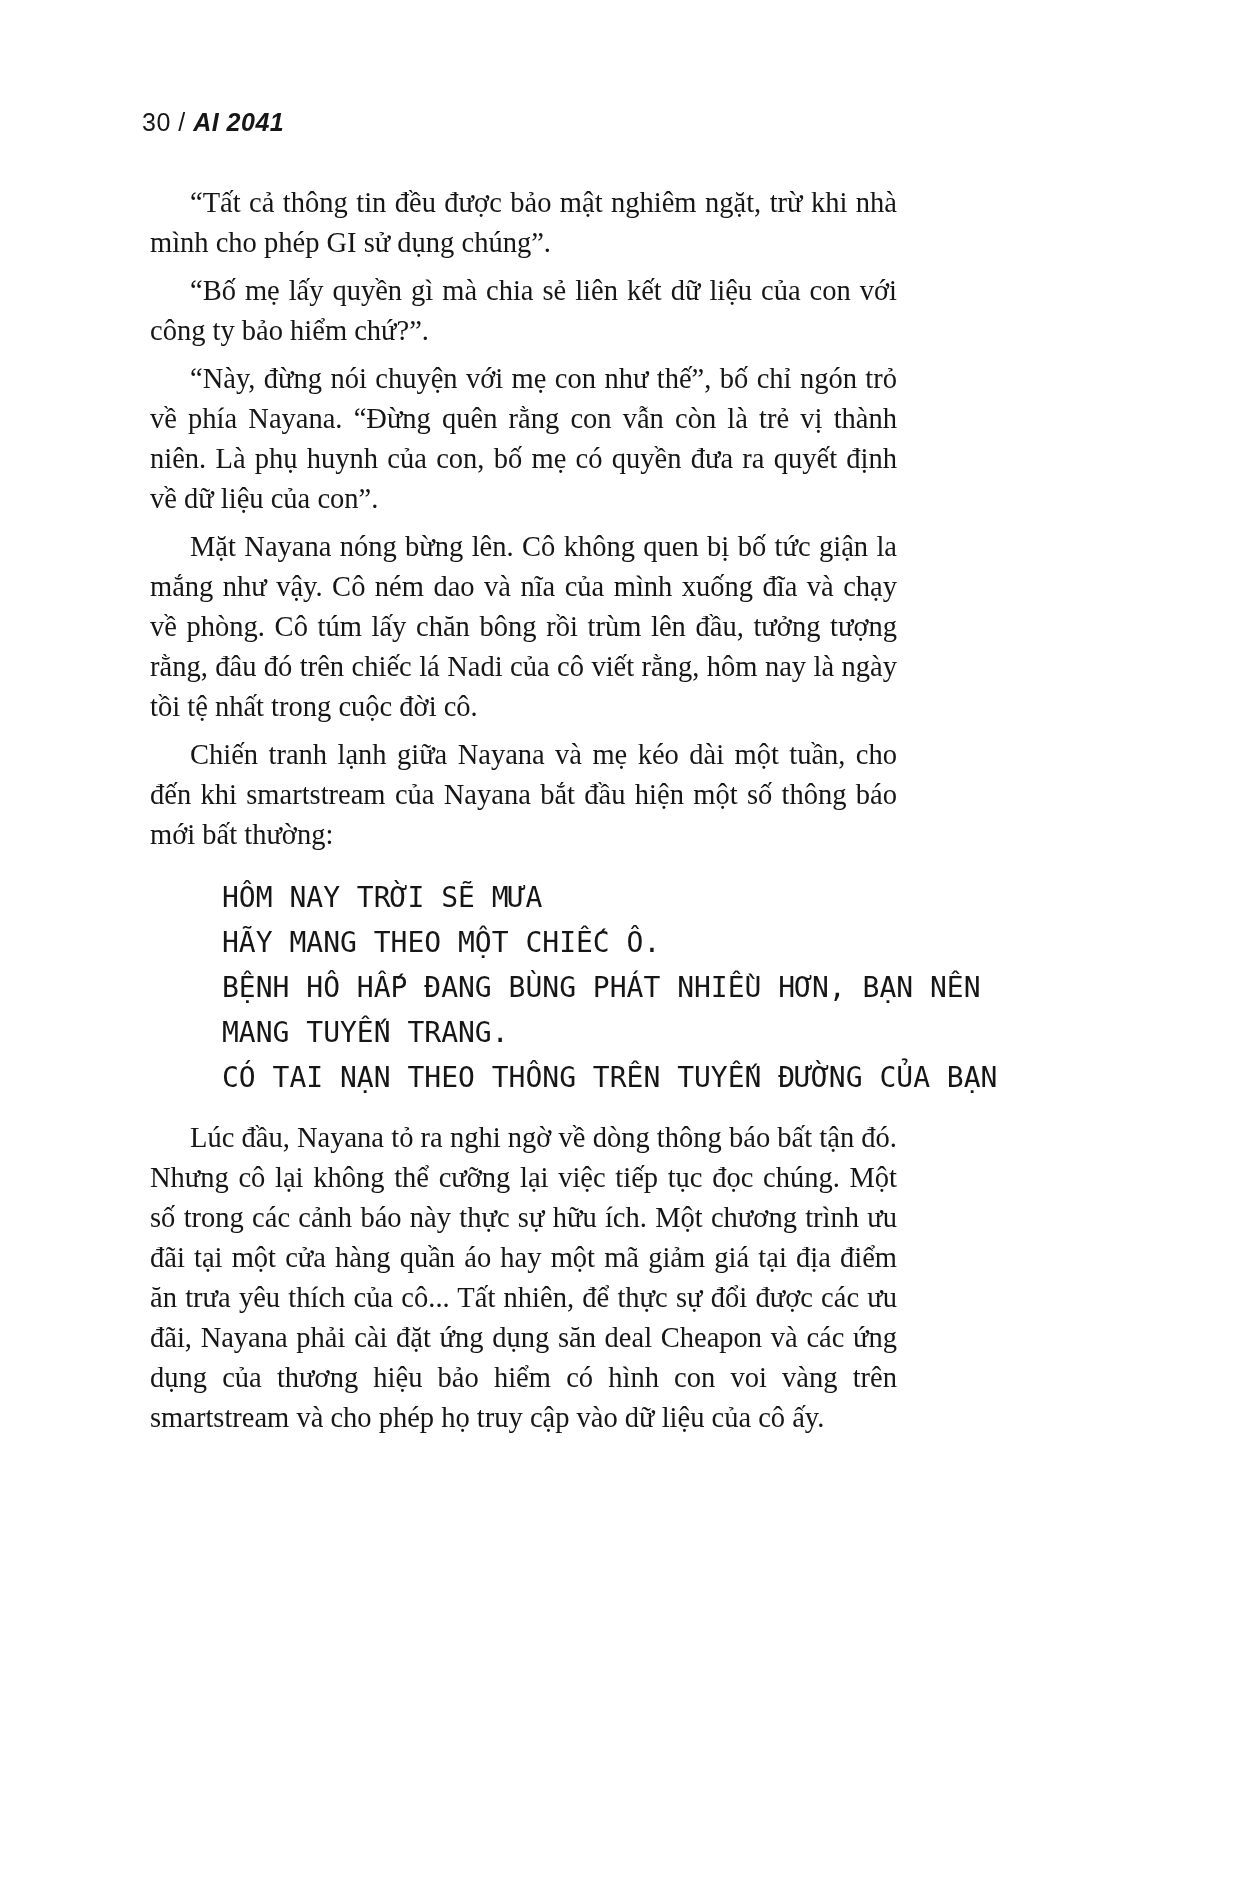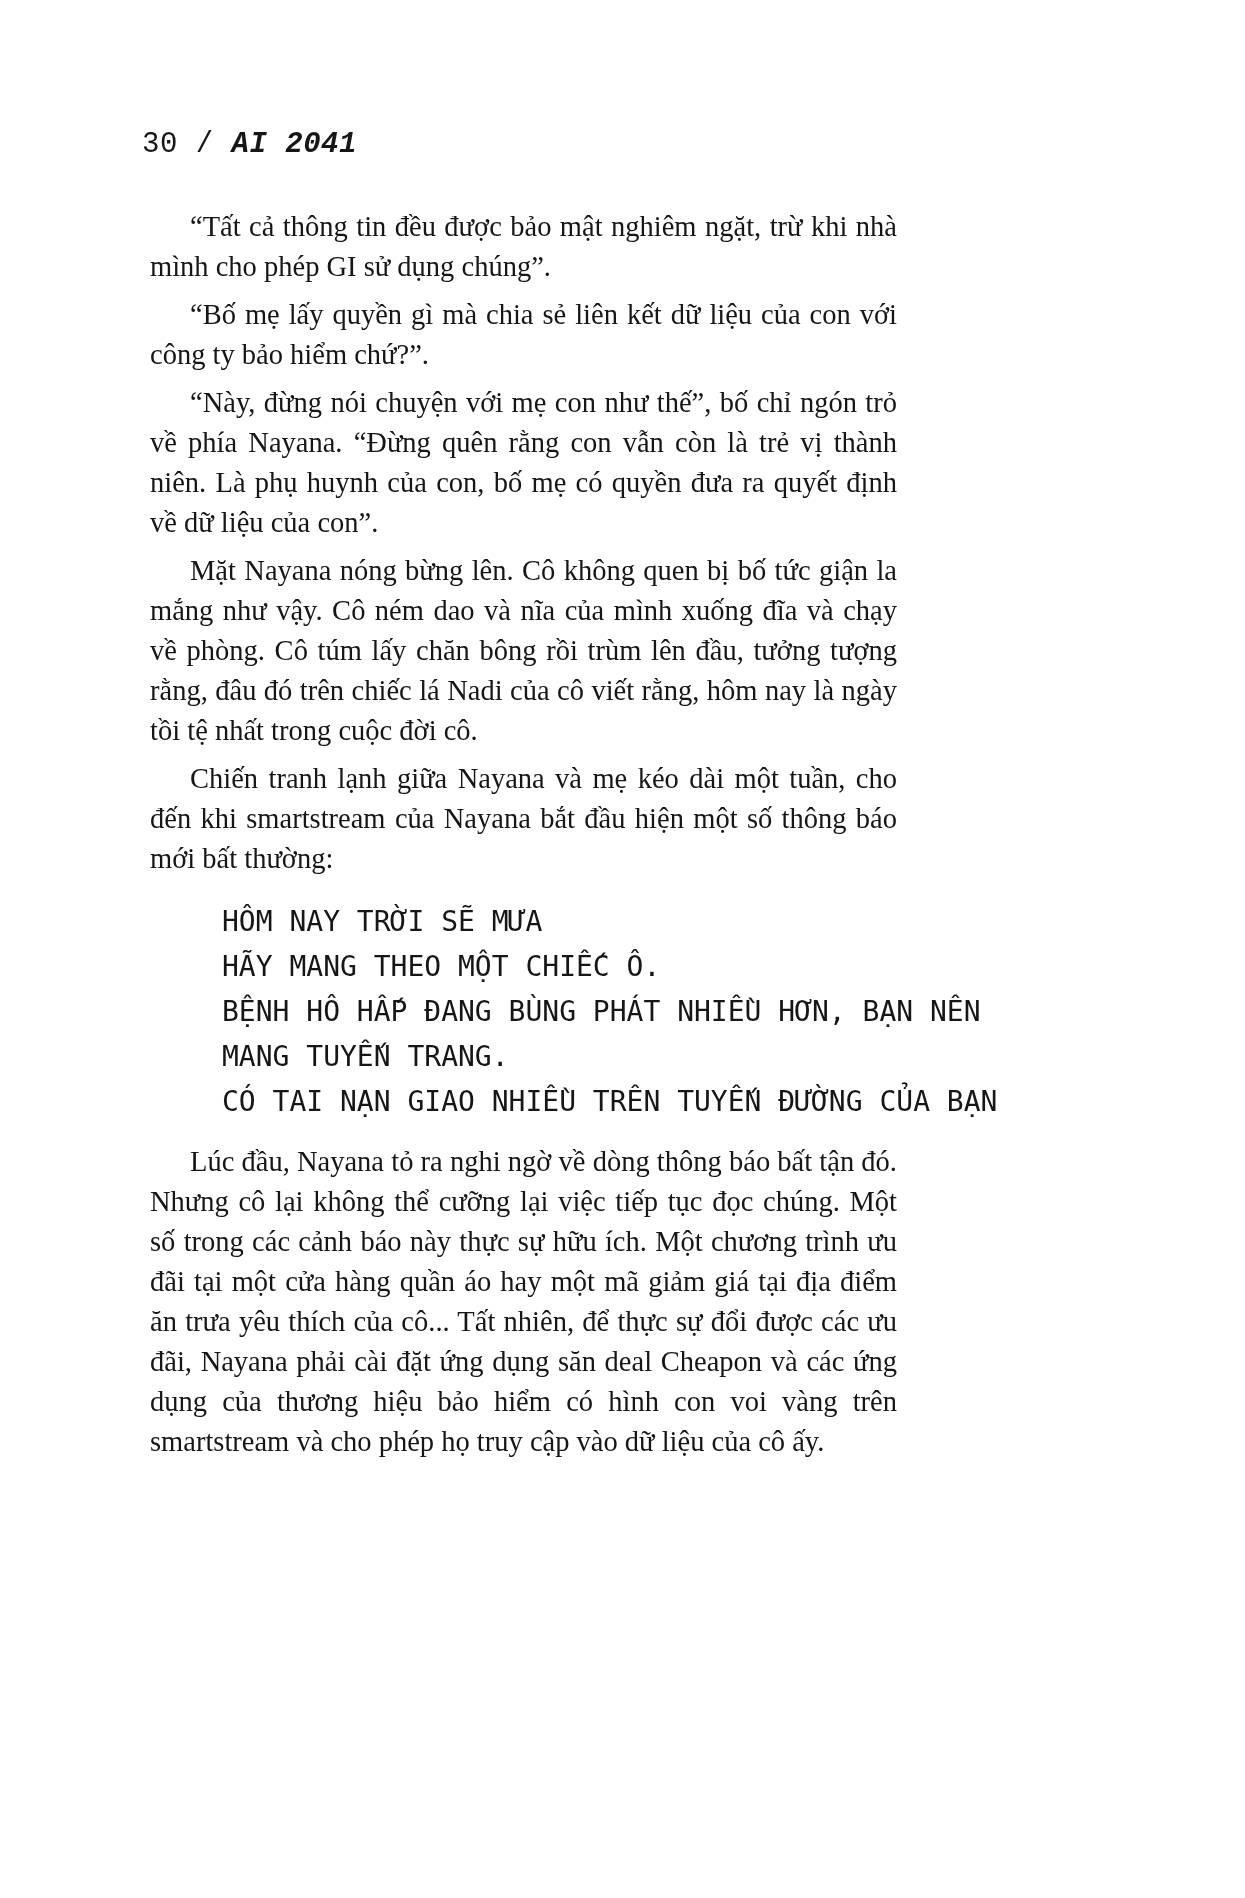--- a/index.html
+++ b/index.html
@@ -11,26 +11,25 @@
     position: relative;
     width: 1245px;
     height: 1898px;
     background: #ffffff;
     box-sizing: border-box;
     padding: 108px 340px 0 142px;
     overflow: hidden;
     color: #161616;
   }
   .page-header {
-    font-family: Liberation Mono, monospace;
-    font-size: 29px;
+    font-family: Liberation Sans, sans-serif;
+    font-size: 25px;
     letter-spacing: 0.5px;
     margin-bottom: 46px;
     white-space: nowrap;
-    margin-top: 20px;
   }
   .page-header .book-title {
     font-weight: bold;
     font-style: italic;
   }
   .page-body {
     font-family: "Liberation Serif", "DejaVu Serif", serif;
     font-size: 28.5px;
     line-height: 40px;
     text-align: justify;
@@ -67,20 +66,20 @@
     <p class="para">“Bố mẹ lấy quyền gì mà chia sẻ liên kết dữ liệu của con với công ty bảo hiểm chứ?”.</p>
     <p class="para">“Này, đừng nói chuyện với mẹ con như thế”, bố chỉ ngón trỏ về phía Nayana. “Đừng quên rằng con vẫn còn là trẻ vị thành niên. Là phụ huynh của con, bố mẹ có quyền đưa ra quyết định về dữ liệu của con”.</p>
     <p class="para">Mặt Nayana nóng bừng lên. Cô không quen bị bố tức giận la mắng như vậy. Cô ném dao và nĩa của mình xuống đĩa và chạy về phòng. Cô túm lấy chăn bông rồi trùm lên đầu, tưởng tượng rằng, đâu đó trên chiếc lá Nadi của cô viết rằng, hôm nay là ngày tồi tệ nhất trong cuộc đời cô.</p>
     <p class="para">Chiến tranh lạnh giữa Nayana và mẹ kéo dài một tuần, cho đến khi smartstream của Nayana bắt đầu hiện một số thông báo mới bất thường:</p>
 
     <div class="notifications">
       <div class="notif-line">HÔM NAY TRỜI SẼ MƯA</div>
       <div class="notif-line">HÃY MANG THEO MỘT CHIẾC Ô.</div>
       <div class="notif-line">BỆNH HÔ HẤP ĐANG BÙNG PHÁT NHIỀU HƠN, BẠN NÊN</div>
       <div class="notif-line">MANG TUYẾN TRANG.</div>
-      <div class="notif-line">CÓ TAI NẠN GIAO NHIỀU TRÊN TUYẾN ĐƯỜNG CỦA BẠN</div>
+      <div class="notif-line">CÓ TAI NẠN THEO THÔNG TRÊN TUYẾN ĐƯỜNG CỦA BẠN</div>
     </div>
 
     <p class="para">Lúc đầu, Nayana tỏ ra nghi ngờ về dòng thông báo bất tận đó. Nhưng cô lại không thể cưỡng lại việc tiếp tục đọc chúng. Một số trong các cảnh báo này thực sự hữu ích. Một chương trình ưu đãi tại một cửa hàng quần áo hay một mã giảm giá tại địa điểm ăn trưa yêu thích của cô... Tất nhiên, để thực sự đổi được các ưu đãi, Nayana phải cài đặt ứng dụng săn deal Cheapon và các ứng dụng của thương hiệu bảo hiểm có hình con voi vàng trên smartstream và cho phép họ truy cập vào dữ liệu của cô ấy.</p>
 
   </div>
 
 </div>
 
 </body></html>

